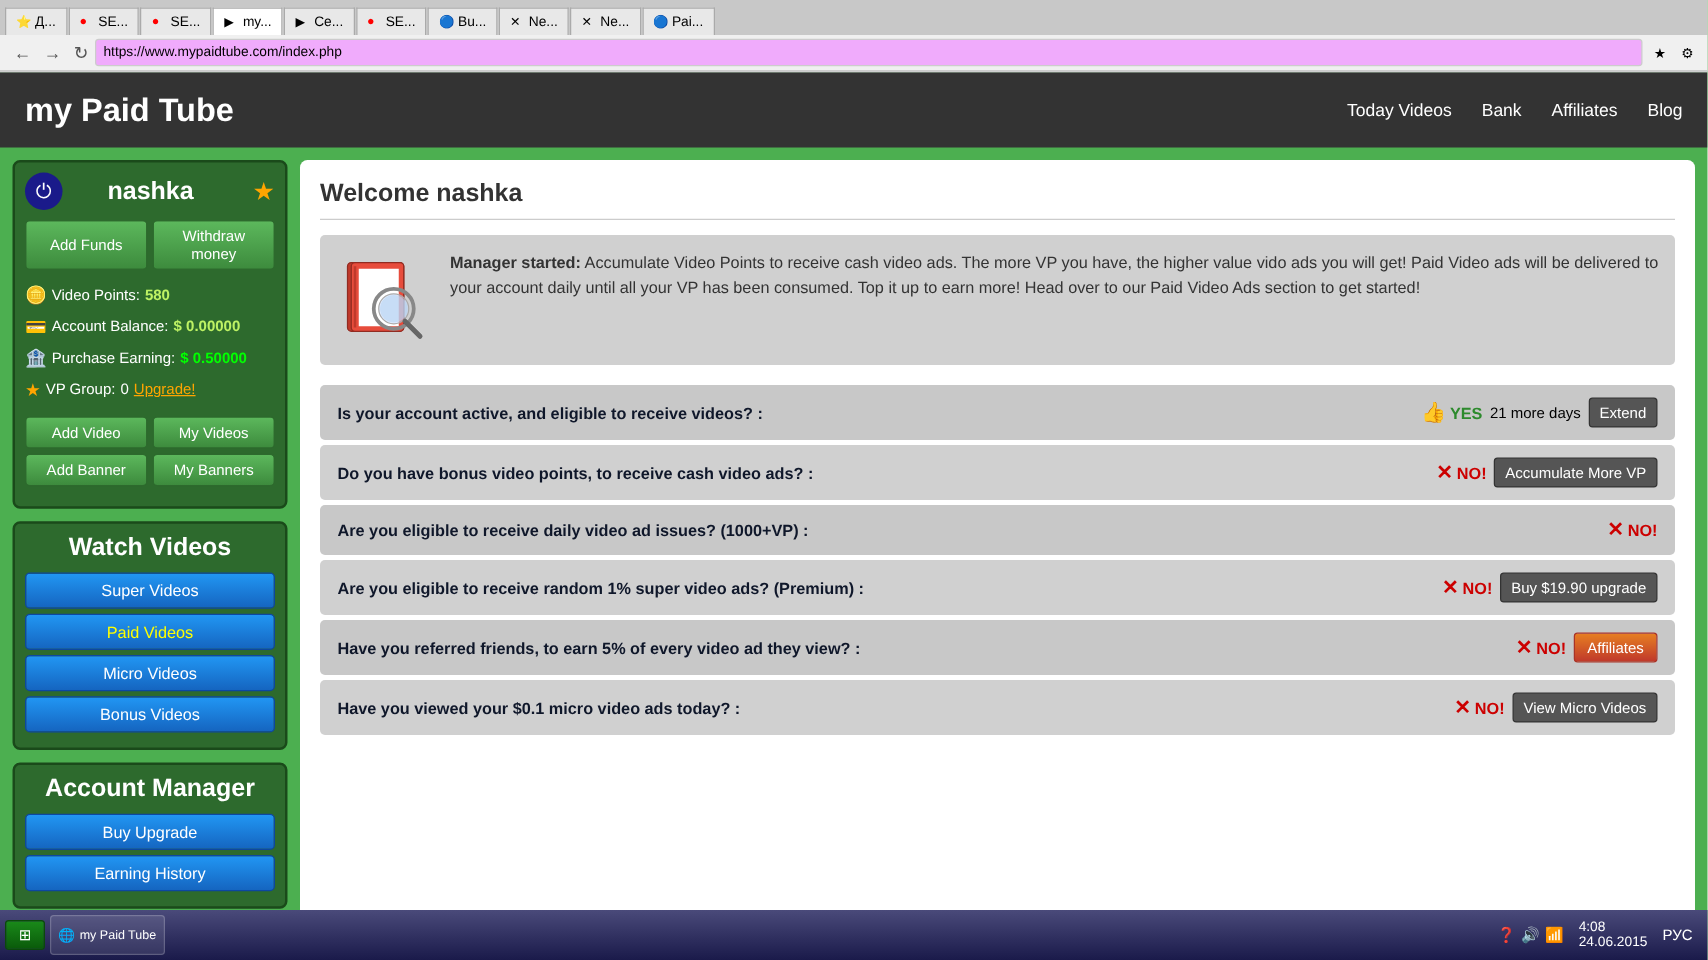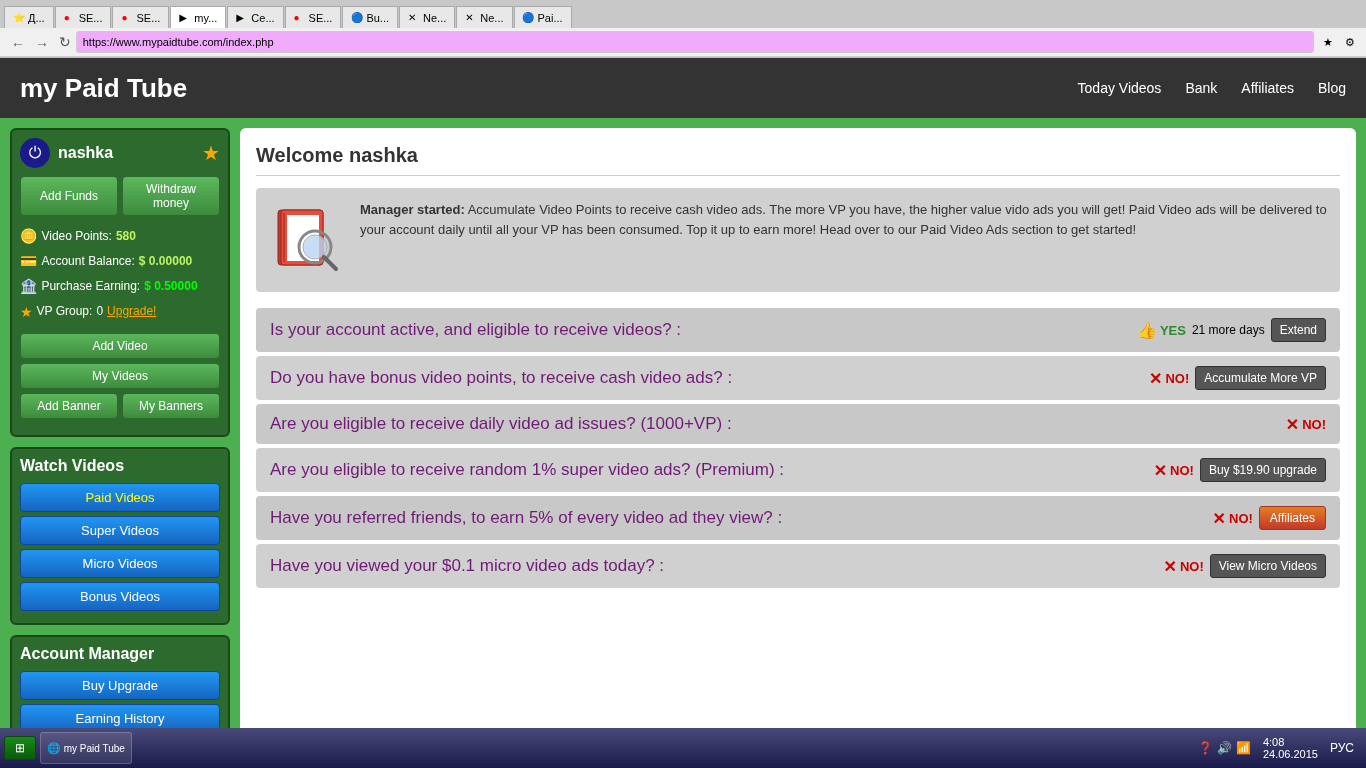--- a/index.html
+++ b/index.html
@@ -26,56 +26,56 @@
     
     .main-layout { display: flex; gap: 0; padding: 10px; min-height: 600px; }
 
     
     .sidebar { width: 220px; flex-shrink: 0; margin-right: 10px; }
 
     
     .profile-box { background: #2d6a2d; border: 2px solid #1a4a1a; border-radius: 6px; padding: 8px; margin-bottom: 10px; color: white; }
     .profile-header { display: flex; align-items: center; gap: 8px; margin-bottom: 8px; }
     .profile-icon { width: 30px; height: 30px; background: #1a1a8a; border-radius: 50%; display: flex; align-items: center; justify-content: center; color: white; font-size: 16px; }
-    .profile-name { font-size: 16px; font-weight: bold; flex: 1; }
+    .profile-name { font-size: 20px; font-weight: bold; flex: 1; margin-left: 28px; }
     .star-icon { color: #ffa500; font-size: 20px; }
     .btn-row { display: flex; gap: 4px; margin-bottom: 8px; }
     .btn-green { background: linear-gradient(to bottom, #5cb85c, #3d8b3d); color: white; border: 1px solid #2d6a2d; padding: 5px 10px; border-radius: 4px; cursor: pointer; font-size: 12px; flex: 1; }
     .stats { font-size: 12px; line-height: 1.8; }
     .stats .highlight { color: #bef264; font-weight: bold; }
     .stats .green-text { color: #00ff00; font-weight: bold; }
     .stats-row { display: flex; align-items: center; gap: 4px; }
     .stats-icon { font-size: 14px; }
     .vp-group { display: flex; align-items: center; gap: 4px; }
     .upgrade-link { color: #ffa500; text-decoration: underline; cursor: pointer; }
-    .btn-row2 { display: flex; gap: 4px; margin-top: 8px; margin-bottom: 4px; flex-direction: column; }
+    .btn-row2 { display: flex; gap: 4px; margin-top: 8px; margin-bottom: 4px; }
 
     
     .sidebar-section { background: #2d6a2d; border: 2px solid #1a4a1a; border-radius: 6px; padding: 8px; margin-bottom: 10px; }
-    .sidebar-section-title { color: white; font-size: 16px; font-weight: bold; margin-bottom: 8px; }
+    .sidebar-section-title { color: white; font-size: 20px; font-weight: bold; text-align: center; margin-bottom: 8px; }
     .menu-btn { display: block; width: 100%; background: linear-gradient(to bottom, #2196f3, #1565c0); color: white; border: 1px solid #0d47a1; padding: 6px 10px; border-radius: 4px; cursor: pointer; font-size: 13px; margin-bottom: 4px; text-align: center; }
     .menu-btn.active { color: #ffff00; }
 
     
     .main-content { flex: 1; background: white; border-radius: 6px; padding: 16px; min-height: 580px; }
 
     
     .welcome-title { font-size: 20px; font-weight: bold; color: #333; margin-bottom: 12px; border-bottom: 1px solid #ccc; padding-bottom: 8px; }
 
     
     .info-banner { background: #d0d0d0; border-radius: 4px; padding: 12px; display: flex; align-items: flex-start; gap: 12px; margin-bottom: 16px; }
     .info-image { width: 80px; height: 80px; flex-shrink: 0; display: flex; align-items: center; justify-content: center; }
     .book-icon-svg { width: 70px; height: 70px; }
     .info-text { font-size: 13px; line-height: 1.5; color: #333; }
     .info-text strong { font-weight: bold; }
 
     
     .status-row { background: #d0d0d0; border-radius: 4px; padding: 10px 14px; margin-bottom: 4px; display: flex; align-items: center; justify-content: space-between; }
     .status-row:nth-child(odd) { background: #c8c8c8; }
-    .status-question { font-size: 17px; color: #701a75; flex: 1; }
+    .status-question { font-size: 13px; color: #0f172a; flex: 1; font-weight: bold; }
     .status-answer { display: flex; align-items: center; gap: 6px; }
     .yes-badge { display: flex; align-items: center; gap: 3px; color: #2d8a2d; font-weight: bold; font-size: 13px; }
     .no-badge { display: flex; align-items: center; gap: 3px; color: #cc0000; font-weight: bold; font-size: 13px; }
     .action-btn { background: #555; color: white; border: 1px solid #333; padding: 4px 8px; border-radius: 3px; cursor: pointer; font-size: 12px; white-space: nowrap; }
     .affiliates-btn { background: linear-gradient(to bottom, #e67e22, #c0392b); color: white; border: 1px solid #a93226; padding: 4px 10px; border-radius: 3px; cursor: pointer; font-size: 12px; }
 
     
     .taskbar { position: fixed; bottom: 0; left: 0; right: 0; height: 40px; background: linear-gradient(to bottom, #4a4a7a, #1a1a4a); display: flex; align-items: center; padding: 0 4px; z-index: 1000; }
     .start-btn { background: linear-gradient(to bottom, #1a8a1a, #0a5a0a); color: white; border: 1px solid #0a4a0a; padding: 4px 10px; border-radius: 3px; cursor: pointer; font-size: 12px; margin-right: 4px; display: flex; align-items: center; gap: 4px; }
     .taskbar-items { display: flex; align-items: center; gap: 2px; flex: 1; overflow: hidden; }
@@ -164,22 +164,22 @@
         <button class="btn-green">My Videos</button>
       </div>
       <div class="btn-row">
         <button class="btn-green">Add Banner</button>
         <button class="btn-green">My Banners</button>
       </div>
     </div>
 
     <div class="sidebar-section">
       <div class="sidebar-section-title">Watch Videos</div>
+      <button class="menu-btn">Super Videos</button>
       <button class="menu-btn active">Paid Videos</button>
-      <button class="menu-btn">Super Videos</button>
       <button class="menu-btn">Micro Videos</button>
       <button class="menu-btn">Bonus Videos</button>
     </div>
 
     <div class="sidebar-section">
       <div class="sidebar-section-title">Account Manager</div>
       <button class="menu-btn">Buy Upgrade</button>
       <button class="menu-btn">Earning History</button>
     </div>
 

